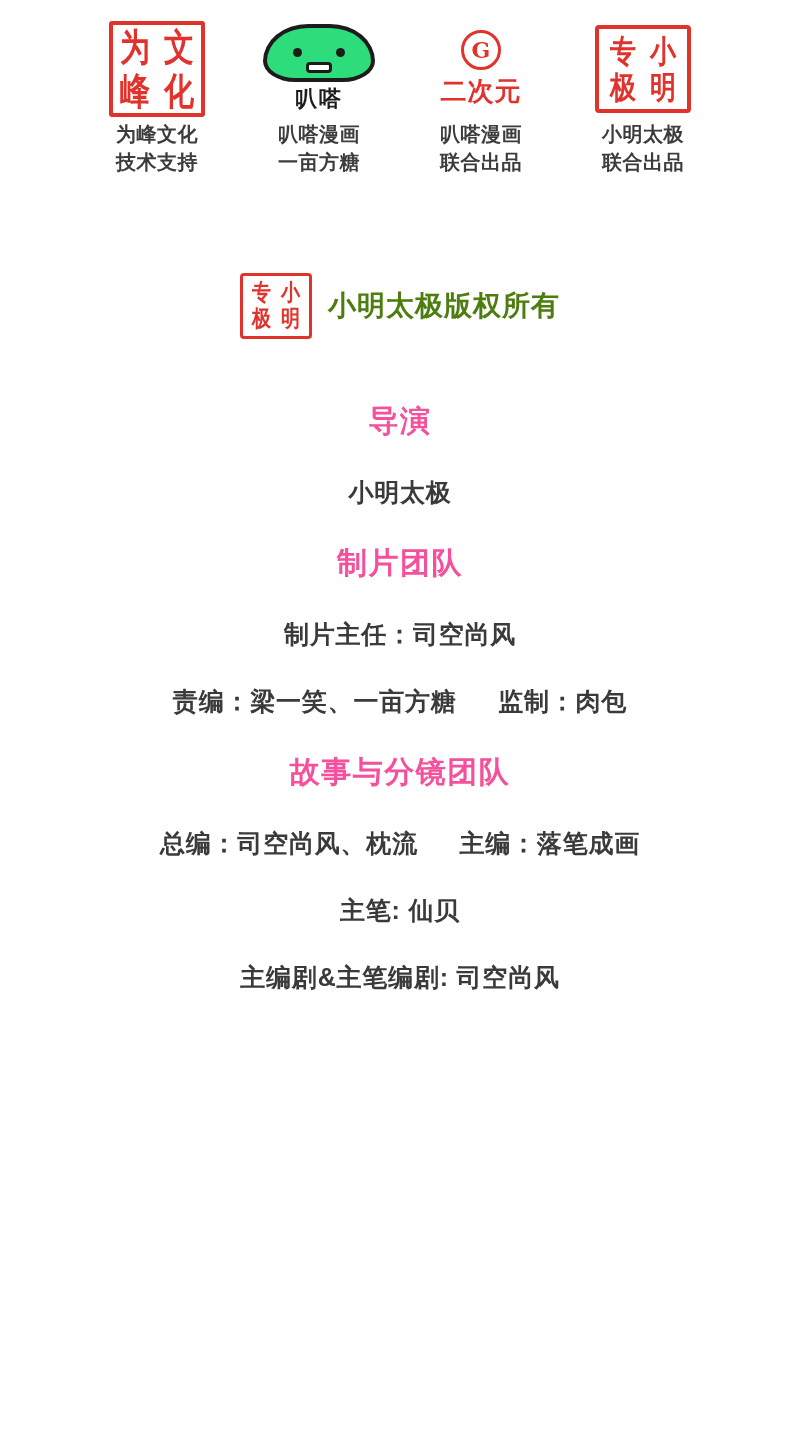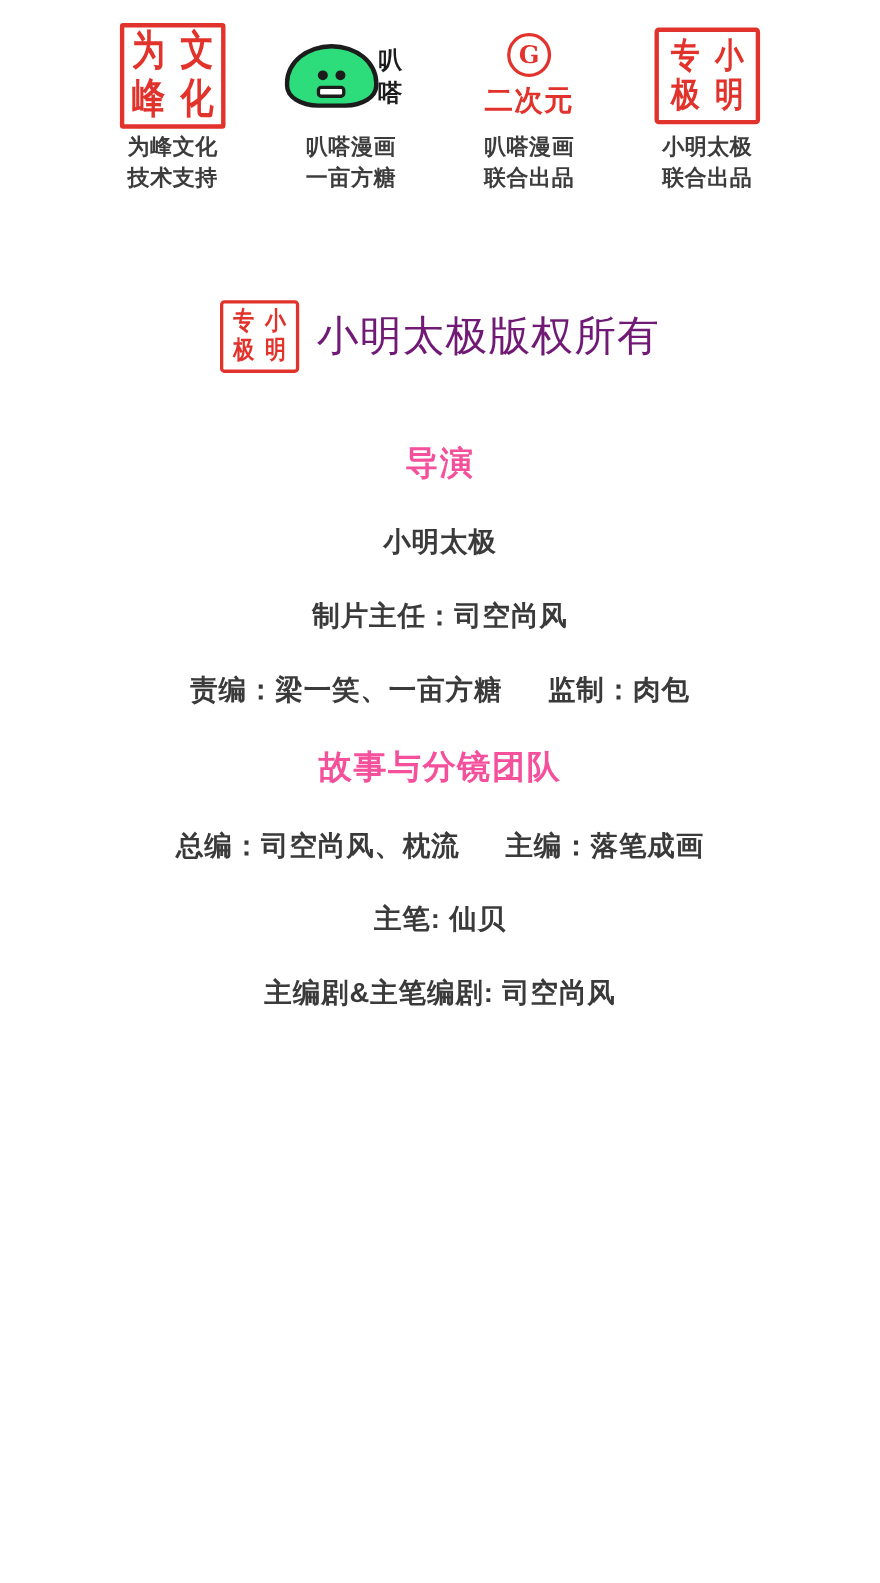--- a/index.html
+++ b/index.html
@@ -73,21 +73,21 @@
     font-size: 26px;
     border-radius: 4px;
     padding: 4px;
   }
   .seal.s4 span { transform: scaleY(1.2); }
 
   
   .blob-logo {
     width: 120px;
     display: flex;
-    flex-direction: row;
+    flex-direction: column;
     align-items: center;
   }
   .blob {
     width: 112px;
     height: 58px;
     background: #2ddc7a;
     border: 4px solid #1c1c1c;
     border-radius: 56px 56px 40px 40px / 46px 46px 26px 26px;
     position: relative;
     box-sizing: border-box;
@@ -155,23 +155,23 @@
 
   
   .copyright-row {
     margin-top: 96px;
     display: flex;
     align-items: center;
     justify-content: center;
     gap: 16px;
   }
   .copyright-text {
-    font-size: 38px;
-    font-weight: 400;
-    color: #701a75;
+    font-size: 28px;
+    font-weight: 700;
+    color: #4d7c0f;
     letter-spacing: 1px;
   }
 
   
   .credits {
     margin-top: 62px;
     display: flex;
     flex-direction: column;
   }
   .credit-section {
@@ -277,20 +277,21 @@
 <div class="credits">
 
   <div class="credit-section">
     <div class="section-title">导演</div>
     <div class="credit-line">
       <span>小明太极</span>
     </div>
   </div>
 
   <div class="credit-section">
+    <div class="section-title">制片团队</div>
     <div class="credit-line">
       <span>制片主任：司空尚风</span>
     </div>
     <div class="credit-line">
       <span>责编：梁一笑、一亩方糖</span>
       <span class="gap"></span>
       <span>监制：肉包</span>
     </div>
   </div>
 

